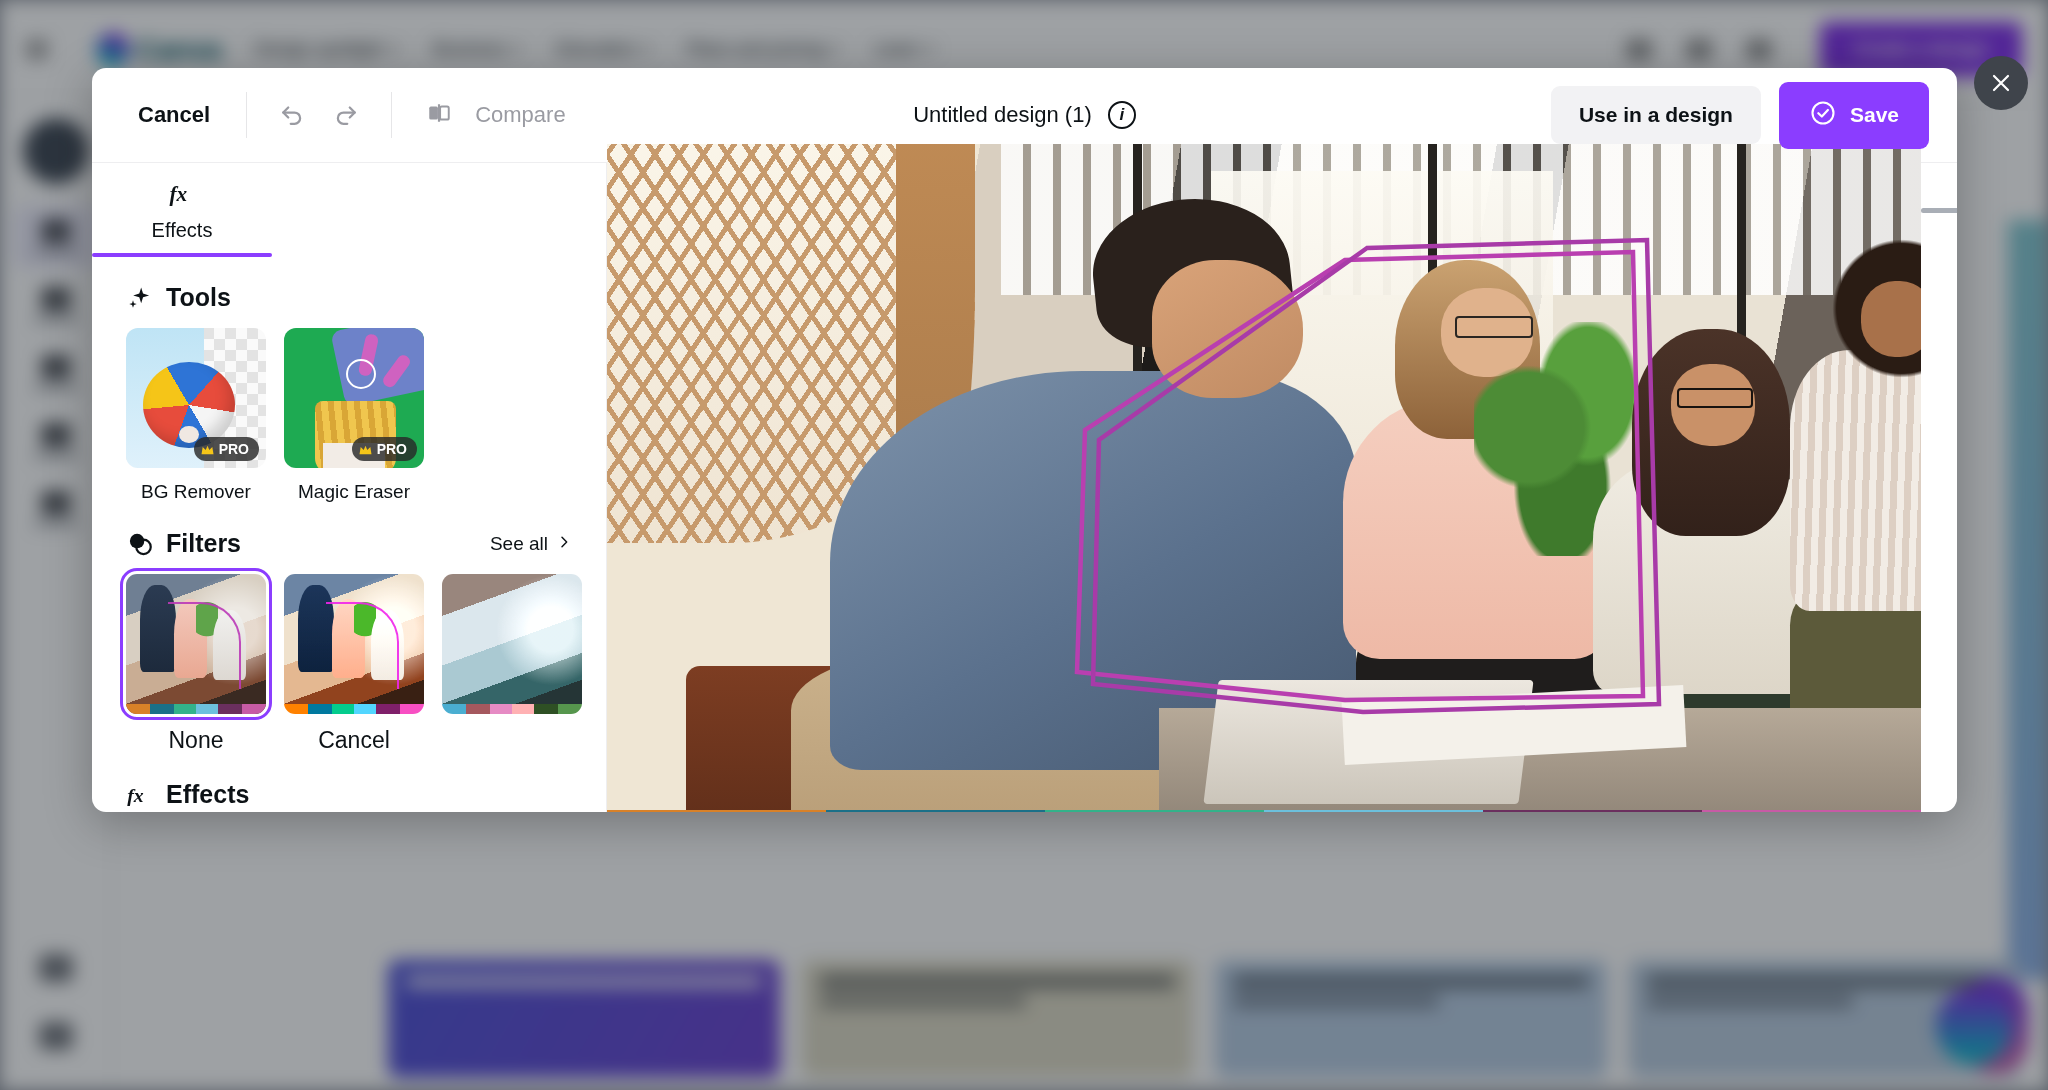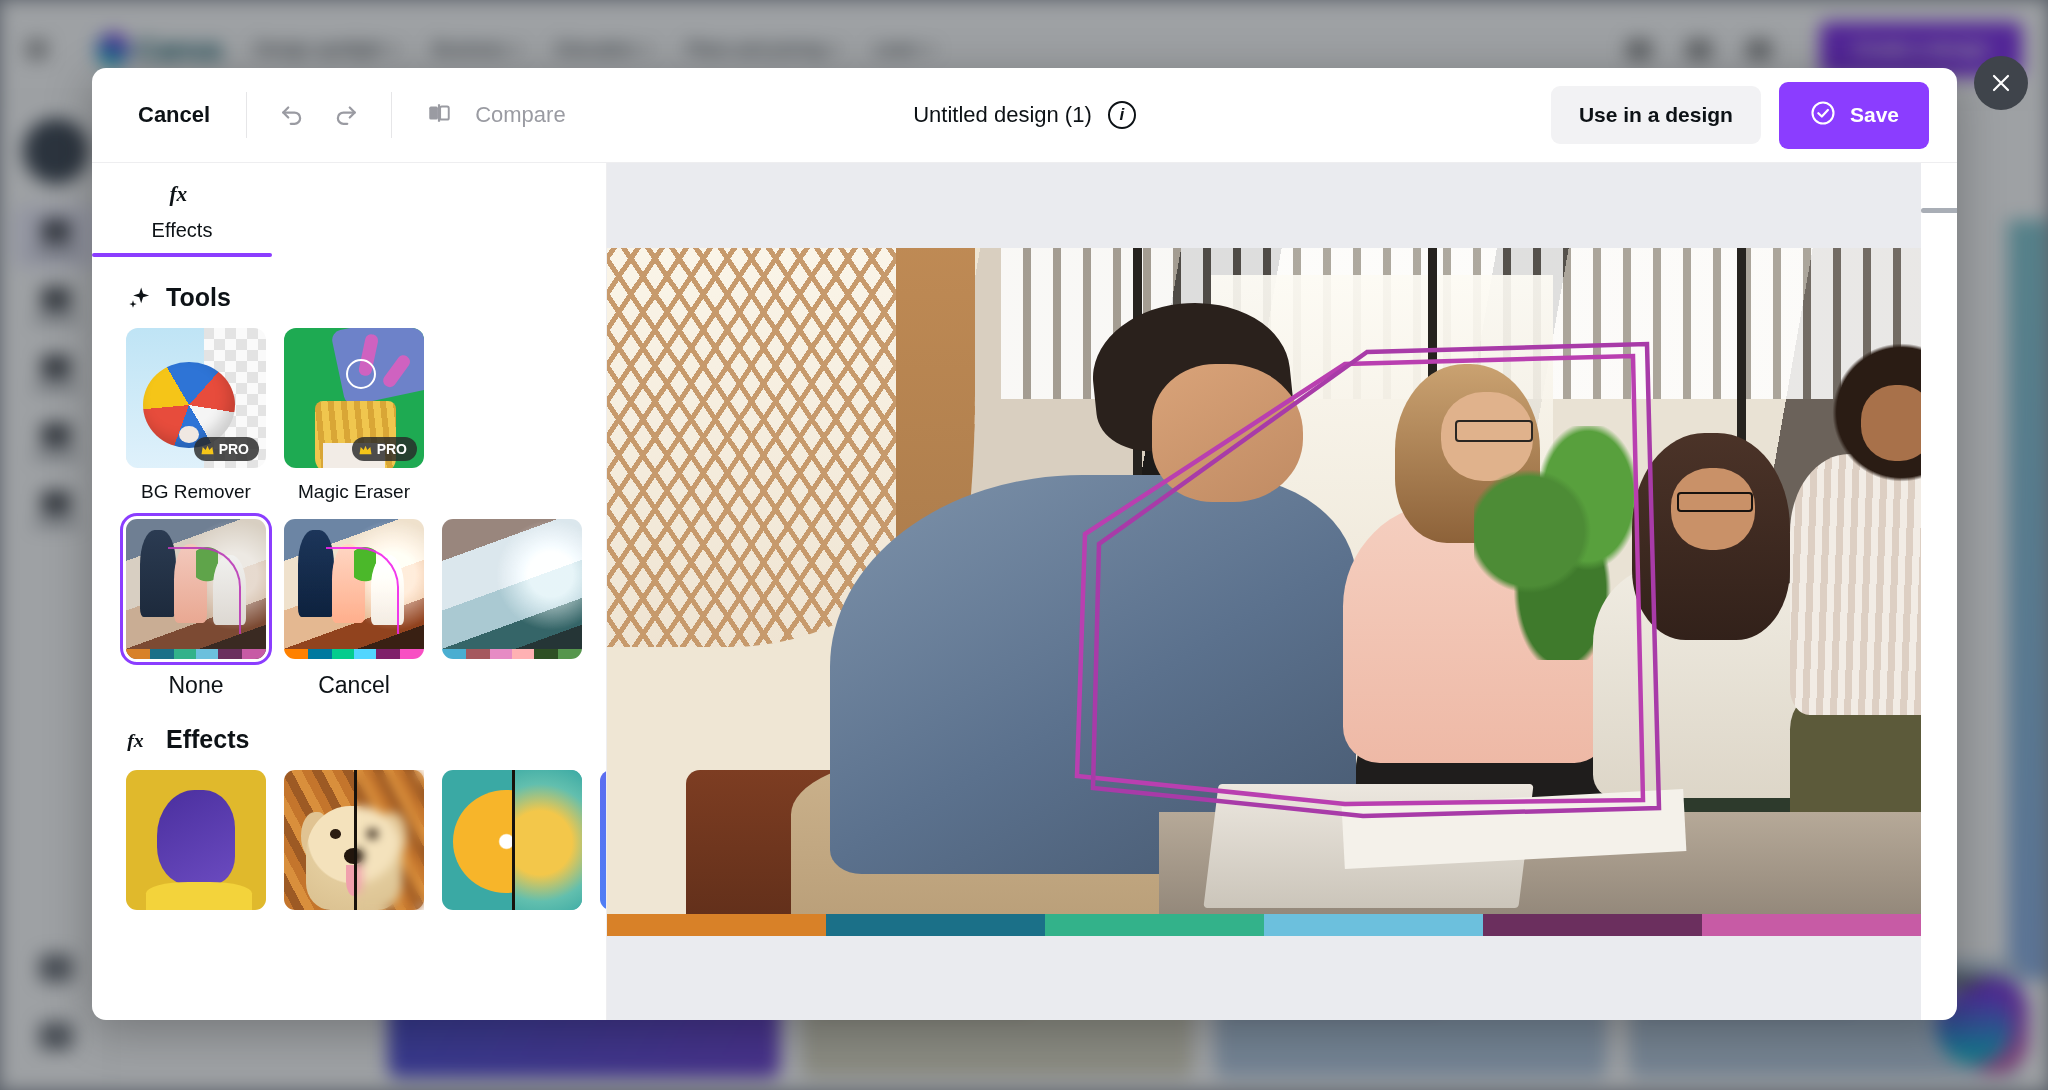--- a/index.html
+++ b/index.html
@@ -61,21 +61,21 @@
   .bd-right-strip { position: absolute; right: 0; top: 120px; width: 40px; height: 760px;
       background: linear-gradient(#1b9aaa,#2f6fd0); opacity: .55; }
   .bd-fab { position: absolute; right: 36px; bottom: 26px; width: 76px; height: 76px;
       border-radius: 50%; background: linear-gradient(#7d2ae8,#00c4cc); }
 
   
   .scrim { position: absolute; inset: 0; background: rgba(24,30,38,.42); }
 
   
   .modal {
-    position: absolute; left: 92px; top: 68px; width: 1865px; height: 952px;
+    position: absolute; left: 92px; top: 68px; width: 1865px; height: 744px;
     background: #fff; border-radius: 14px; overflow: hidden;
     box-shadow: 0 10px 48px rgba(0,0,0,.28);
     display: flex; flex-direction: column;
   }
 
   
   .m-head { height: 94px; display: flex; align-items: center; padding: 0 28px;
       position: relative; flex: 0 0 94px; }
   .m-cancel { font-size: 22px; font-weight: 700; color: #0d1216; padding: 10px 18px;
       border-radius: 8px; cursor: pointer; }
@@ -519,20 +519,37 @@
                     <path d="M2 17 L4 5 L9 10 L12 3 L15 10 L20 5 L22 17 Z" fill="#f5c518"></path>
                   </svg>
                 </span>
                 <span>PRO</span>
               </div>
             </div>
             <div class="tool-lbl">Magic Eraser</div>
           </div>
         </div>
 
+        <div class="sec-head">
+          <span class="sec-ic">
+            <svg width="28" height="28" viewBox="0 0 24 24" aria-hidden="true">
+              <circle cx="9.5" cy="9.5" r="6.2" fill="#0d1216"></circle>
+              <circle cx="15" cy="14.5" r="6.2" fill="none" stroke="#0d1216" stroke-width="1.9"></circle>
+            </svg>
+          </span>
+          <span class="sec-title">Filters</span>
+          <span class="sec-link">
+            <span>See all</span>
+            <span>
+              <svg width="16" height="16" viewBox="0 0 24 24" aria-hidden="true">
+                <path d="M9 5 L16 12 L9 19" fill="none" stroke="#0d1216" stroke-width="2.2" stroke-linecap="round" stroke-linejoin="round"></path>
+              </svg>
+            </span>
+          </span>
+        </div>
 
         <div class="thumbs">
           <div class="th sel">
             <div class="th-img">
               <div class="ft ft-base">
                   <div class="ft-p1"></div>
                   <div class="ft-p2"></div>
                   <div class="ft-plant"></div>
                   <div class="ft-p3"></div>
                   <div class="ft-line"></div>

